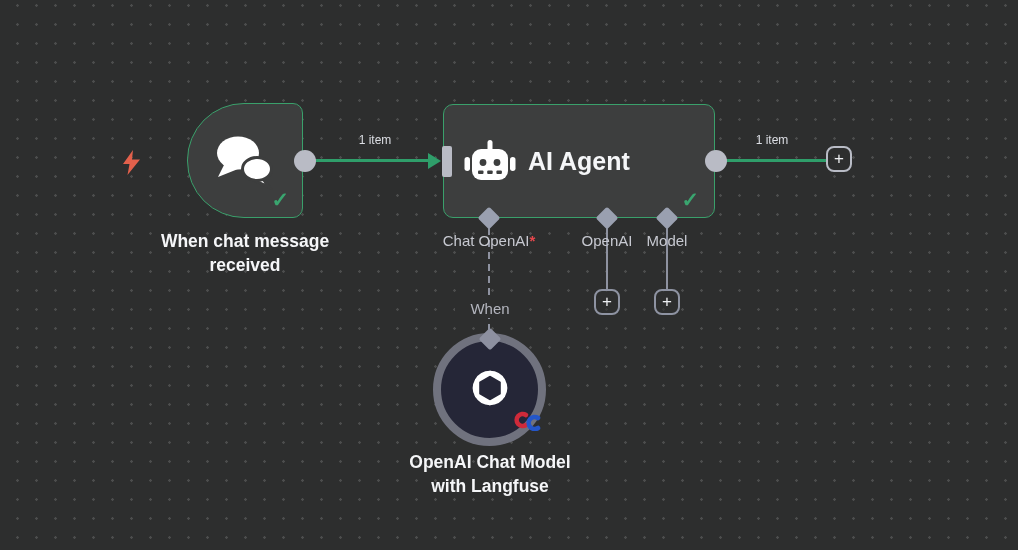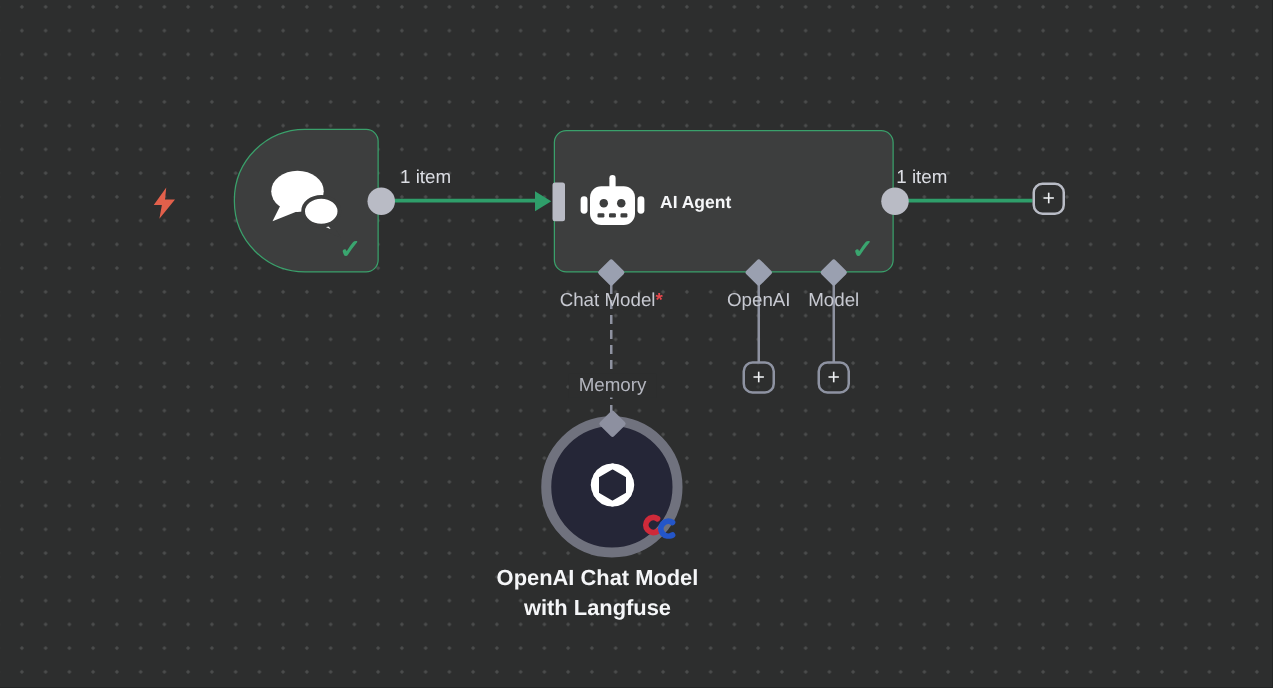--- a/index.html
+++ b/index.html
@@ -46,39 +46,39 @@
   }
   .edge-v{
     position:absolute;width:2px;z-index:1;
     background:#8e92a0;
   }
   .edge-v-dashed{
     position:absolute;width:2px;z-index:1;
     background:repeating-linear-gradient(to bottom,#8e92a0 0 7px,transparent 7px 12px);
   }
   .item-label{
-    position:absolute;width:110px;text-align:left;
-    color:#dcdee4;font-size:15px;z-index:4;
+    position:absolute;width:110px;text-align:center;
+    color:#dcdee4;font-size:12px;z-index:4;
   }
   .node-title{
     position:absolute;text-align:center;color:#f5f6f8;
     font-size:17.5px;font-weight:700;line-height:24px;z-index:4;
   }
   .port-label{
     position:absolute;text-align:center;color:#c7c9d1;font-size:15px;z-index:4;
   }
   .asterisk{color:#e5484d;font-weight:700;}
   .plus-btn{
     position:absolute;width:26px;height:26px;box-sizing:border-box;
     border:2px solid #8e93a2;border-radius:8px;background:rgba(45,46,46,.6);
     color:#eef0f3;font-size:17px;font-weight:400;line-height:21px;text-align:center;
     z-index:6;cursor:pointer;
   }
   .plus-next{border-color:#b9bcc6;}
-  .agent-title{color:#f5f6f8;font-size:14px;font-weight:700;margin-left:84px;}
+  .agent-title{color:#f5f6f8;font-size:25px;font-weight:700;margin-left:84px;}
   .bolt{position:absolute;left:119px;top:149px;z-index:4;}
   .trigger-icon{position:absolute;left:23px;top:28px;}
   .robot-icon{position:absolute;left:18px;top:33px;}
   .model-node{
     position:absolute;left:433px;top:333px;width:113px;height:113px;
     box-sizing:border-box;border-radius:50%;border:8px solid #70727e;
     background:#252637;z-index:5;display:flex;align-items:center;justify-content:center;
   }
   .model-label-bg{
     position:absolute;left:455px;top:299px;width:70px;text-align:center;
@@ -103,20 +103,21 @@
       <svg width="66" height="58" viewBox="0 0 66 58">
         <path d="M14 31 L7 45 L27 37 Z" fill="#ffffff"></path>
         <ellipse cx="27" cy="21" rx="21" ry="16.5" fill="#ffffff"></ellipse>
         <path d="M50 44 L58 55 L40 47 Z" fill="#ffffff" stroke="#3d3e3e" stroke-width="3"></path>
         <ellipse cx="46" cy="37" rx="14.5" ry="11.5" fill="#ffffff" stroke="#3d3e3e" stroke-width="3"></ellipse>
       </svg>
     </div>
     <div class="node-check trigger-check">✓</div>
   </div>
   <div class="port-circle" style="left:294px;top:150px;"></div>
+  <div class="node-title" style="left:140px;top:229px;width:210px;">When chat message received</div>
 
   <div class="item-label" style="left:320px;top:133px;">1 item</div>
   <div class="edge-h" style="left:314px;top:159px;width:116px;"></div>
   <div class="edge-arrow" style="left:428px;top:153px;"></div>
 
   <div class="node agent-node">
     <div class="robot-icon">
       <svg width="56" height="48" viewBox="0 0 56 48">
         <rect x="25.5" y="2" width="5" height="11" rx="2.5" fill="#ffffff"></rect>
         <rect x="10" y="11" width="36" height="31" rx="9" fill="#ffffff"></rect>
@@ -132,35 +133,35 @@
     <div class="agent-title">AI Agent</div>
     <div class="node-check agent-check">✓</div>
   </div>
   <div class="input-bar"></div>
   <div class="port-circle" style="left:705px;top:150px;"></div>
 
   <div class="diamond" style="left:481px;top:210px;"></div>
   <div class="diamond" style="left:599px;top:210px;"></div>
   <div class="diamond" style="left:659px;top:210px;"></div>
 
-  <div class="port-label" style="left:429px;top:232px;width:120px;"><span>Chat Model</span><span class="asterisk">*</span></div>
+  <div class="port-label" style="left:429px;top:232px;width:120px;"><span>Chat OpenAI</span><span class="asterisk">*</span></div>
   <div class="port-label" style="left:567px;top:232px;width:80px;">OpenAI</div>
   <div class="port-label" style="left:637px;top:232px;width:60px;">Model</div>
 
   <div class="edge-v" style="left:606px;top:226px;height:64px;"></div>
   <div class="edge-v" style="left:666px;top:226px;height:64px;"></div>
   <div class="plus-btn" style="left:594px;top:289px;">+</div>
   <div class="plus-btn" style="left:654px;top:289px;">+</div>
 
   <div class="item-label" style="left:717px;top:133px;">1 item</div>
   <div class="edge-h" style="left:725px;top:159px;width:101px;"></div>
   <div class="plus-btn plus-next" style="left:826px;top:146px;">+</div>
 
   <div class="edge-v-dashed" style="left:488px;top:228px;height:110px;"></div>
-  <div class="model-label-bg">Memory</div>
+  <div class="model-label-bg">When</div>
   <div class="diamond" style="left:482px;top:331px;background:#8d90a0;"></div>
 
   <div class="model-node">
     <div class="openai-wrap">
       <svg width="58" height="58" viewBox="0 0 58 58">
         <g transform="translate(29,27)" fill="none" stroke="#ffffff" stroke-width="4.4" stroke-linecap="round">
           <g>
               <path d="M 0 -15 A 15 15 0 0 1 13 -7.5 L 13 6"></path>
             </g>
           <g transform="rotate(60)">
@@ -179,15 +180,15 @@
               <path d="M 0 -15 A 15 15 0 0 1 13 -7.5 L 13 6"></path>
             </g>
         </g>
       </svg>
       <svg class="langfuse-mark" width="30" height="20" viewBox="0 0 30 20">
         <path d="M 13 4 A 6 6 0 1 0 13 14" fill="none" stroke="#cf2a3a" stroke-width="4.6" stroke-linecap="round"></path>
         <path d="M 25 7 A 6 6 0 1 0 25 17" fill="none" stroke="#2456c9" stroke-width="4.6" stroke-linecap="round"></path>
       </svg>
     </div>
   </div>
-  <div class="node-title" style="left:378px;top:450px;width:200px;">OpenAI Chat Model with Langfuse</div>
+  <div class="node-title" style="left:390px;top:450px;width:200px;">OpenAI Chat Model with Langfuse</div>
 
 </div>
 
 </body></html>

